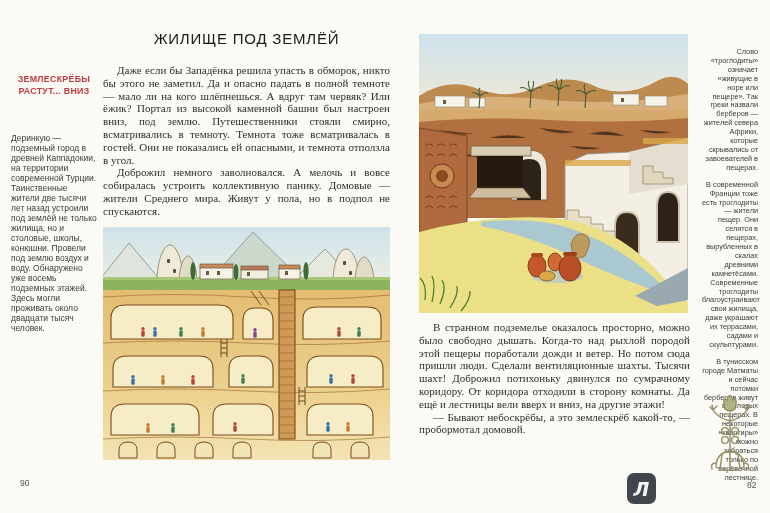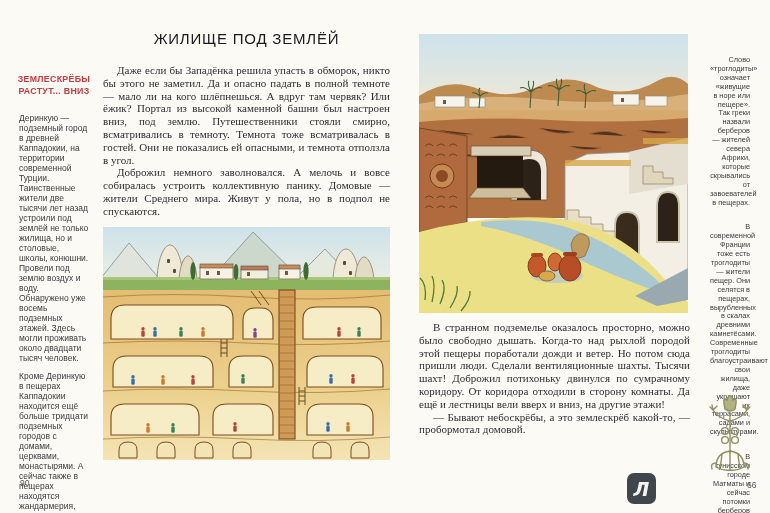--- a/index.html
+++ b/index.html
@@ -7,24 +7,24 @@
     position:relative;width:770px;height:513px;margin:0 auto;
     background:#fcfaf5;overflow:hidden;
     font-family:"Liberation Sans",sans-serif;color:#2e2e32;
   }
   
   .sidebar-left{
     position:absolute;left:11px;top:74px;width:86px;
     font-size:8.5px;line-height:10px;color:#3b3b3e;text-align:left;
   }
   .margin-heading{
-    margin:0 0 16px 0;font-size:8.8px;line-height:11.6px;font-weight:bold;
+    margin:0 0 36px 0;font-size:8.8px;line-height:11.6px;font-weight:bold;
     color:#c13b40;text-align:center;letter-spacing:.3px;
   }
-  .margin-note{margin:8px;}
+  .margin-note{margin:0;}
   .margin-note + .margin-note{margin-top:2px;}
   .chapter-title{
     position:absolute;left:103px;top:30px;width:287px;margin:0;
     font-size:15px;font-weight:normal;letter-spacing:.8px;text-align:center;color:#1a1a1e;
   }
   .body-text p{
     margin:0;font-family:"Liberation Serif",serif;font-size:11px;line-height:12.8px;
     text-align:justify;text-indent:14px;color:#2e2e32;
     -webkit-hyphens:auto;hyphens:auto;
   }
@@ -34,21 +34,21 @@
   .illus-left{left:103px;top:227px;width:287px;height:233px;}
   .page-num{position:absolute;font-size:8.5px;color:#55555a;}
   .page-num-left{left:20px;top:478px;}
   
   .illus-right{left:419px;top:34px;width:269px;height:279px;}
   .body-right{position:absolute;left:419px;top:321px;width:271px;}
   .sidebar-right{
     position:absolute;left:694px;top:40px;width:72px;
     font-size:7.3px;line-height:8.9px;color:#3b3b3e;text-align:right;
   }
-  .sidebar-right p{margin:16px;}
+  .sidebar-right p{margin:8px;}
   .doodle{position:absolute;left:706px;top:391px;width:48px;height:88px;}
   .doodle svg{width:100%;height:100%;display:block;}
   .page-num-right{left:747px;top:480px;}
   .watermark{
     position:absolute;left:627px;top:473px;width:29px;height:31px;
     background:#41464d;border-radius:7px;
     display:flex;align-items:center;justify-content:center;
     color:#f4f4f4;font-family:"DejaVu Sans",sans-serif;
     font-style:italic;font-weight:bold;font-size:19px;
   }
@@ -56,21 +56,20 @@
 </head>
 <body>
 
 <div class="spread">
 
   <section>
 
     <aside class="sidebar-left">
       <h3 class="margin-heading">ЗЕМЛЕСКРЁБЫ РАСТУТ... ВНИЗ</h3>
       <p class="margin-note">Деринкую — подземный город в древней Каппадокии, на территории современной Турции. Таинственные жители две тысячи лет назад устроили под землёй не только жилища, но и столовые, школы, конюшни. Провели под землю воздух и воду. Обнаружено уже восемь подземных этажей. Здесь могли проживать около двадцати тысяч человек.</p>
-      <p class="margin-note">Кроме Деринкую в пещерах Каппадокии находится ещё больше тридцати подземных городов с домами, церквами, монастырями. А сейчас также в пещерах находятся жандармерия, мастерские, отели и магазинчики.</p>
     </aside>
 
     <h1 class="chapter-title">ЖИЛИЩЕ ПОД ЗЕМЛЁЙ</h1>
 
     <div class="body-text body-left">
       <p>Даже если бы Западёнка решила упасть в обморок, никто бы этого не заметил. Да и опасно падать в полной темноте — мало ли на кого шлёпнешься. А вдруг там червяк? Или ёжик? Портал из высокой каменной башни был настроен вниз, под землю. Путешественники стояли смирно, всматривались в темноту. Темнота тоже всматривалась в гостей. Они не показались ей опасными, и темнота отползла в угол.</p>
       <p>Доброжил немного заволновался. А мелочь и вовсе собиралась устроить коллективную панику. Домовые — жители Среднего мира. Живут у пола, но в подпол не спускаются.</p>
     </div>
 
     <figure class="illus illus-left">
@@ -324,15 +323,15 @@
           <path d="M24,60 V79 M16,63 Q15,72 14,77 M32,63 Q33,72 34,77"></path>
           <path d="M10,72 q-6,0 -4,6 M38,72 q6,0 4,6"></path>
         </g>
       </svg>
     </div>
 
     <div class="watermark">
       <span>Л</span>
     </div>
 
-    <div class="page-num page-num-right">66</div>
+    <div class="page-num page-num-right">82</div>
   </section>
 </div>
 
 </body></html>

